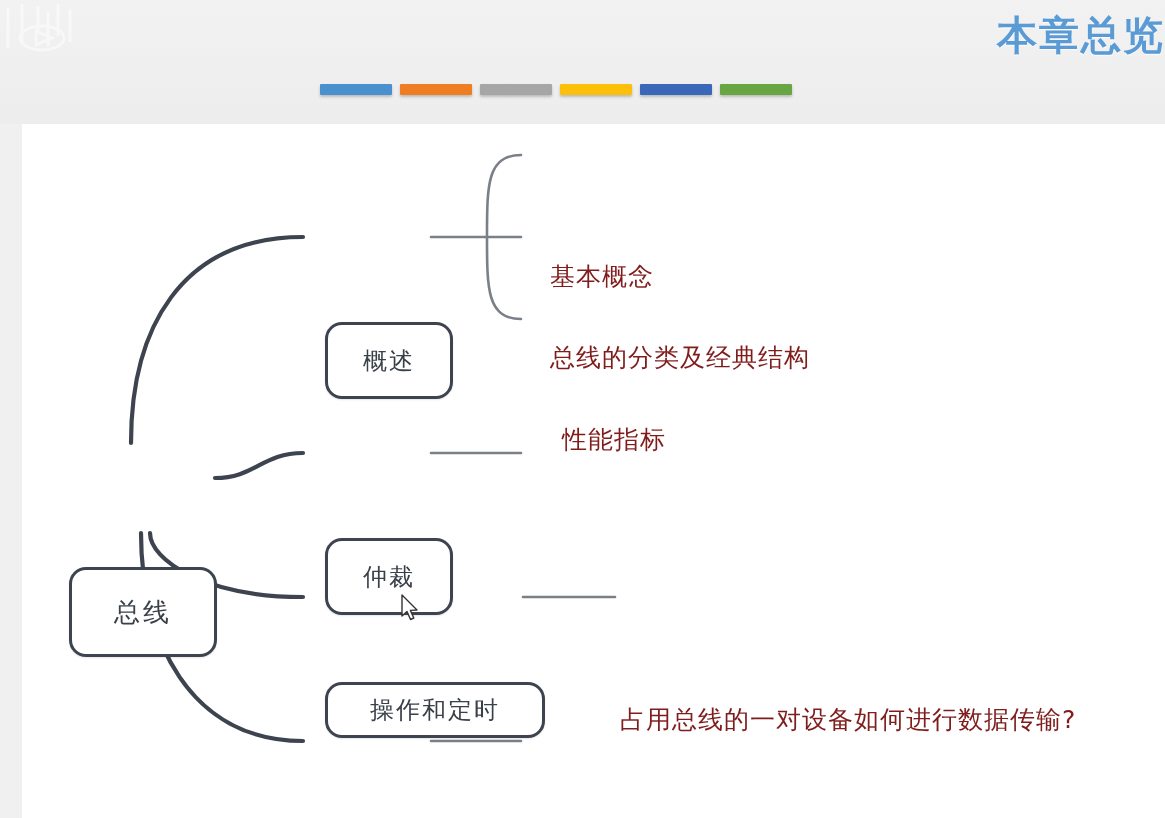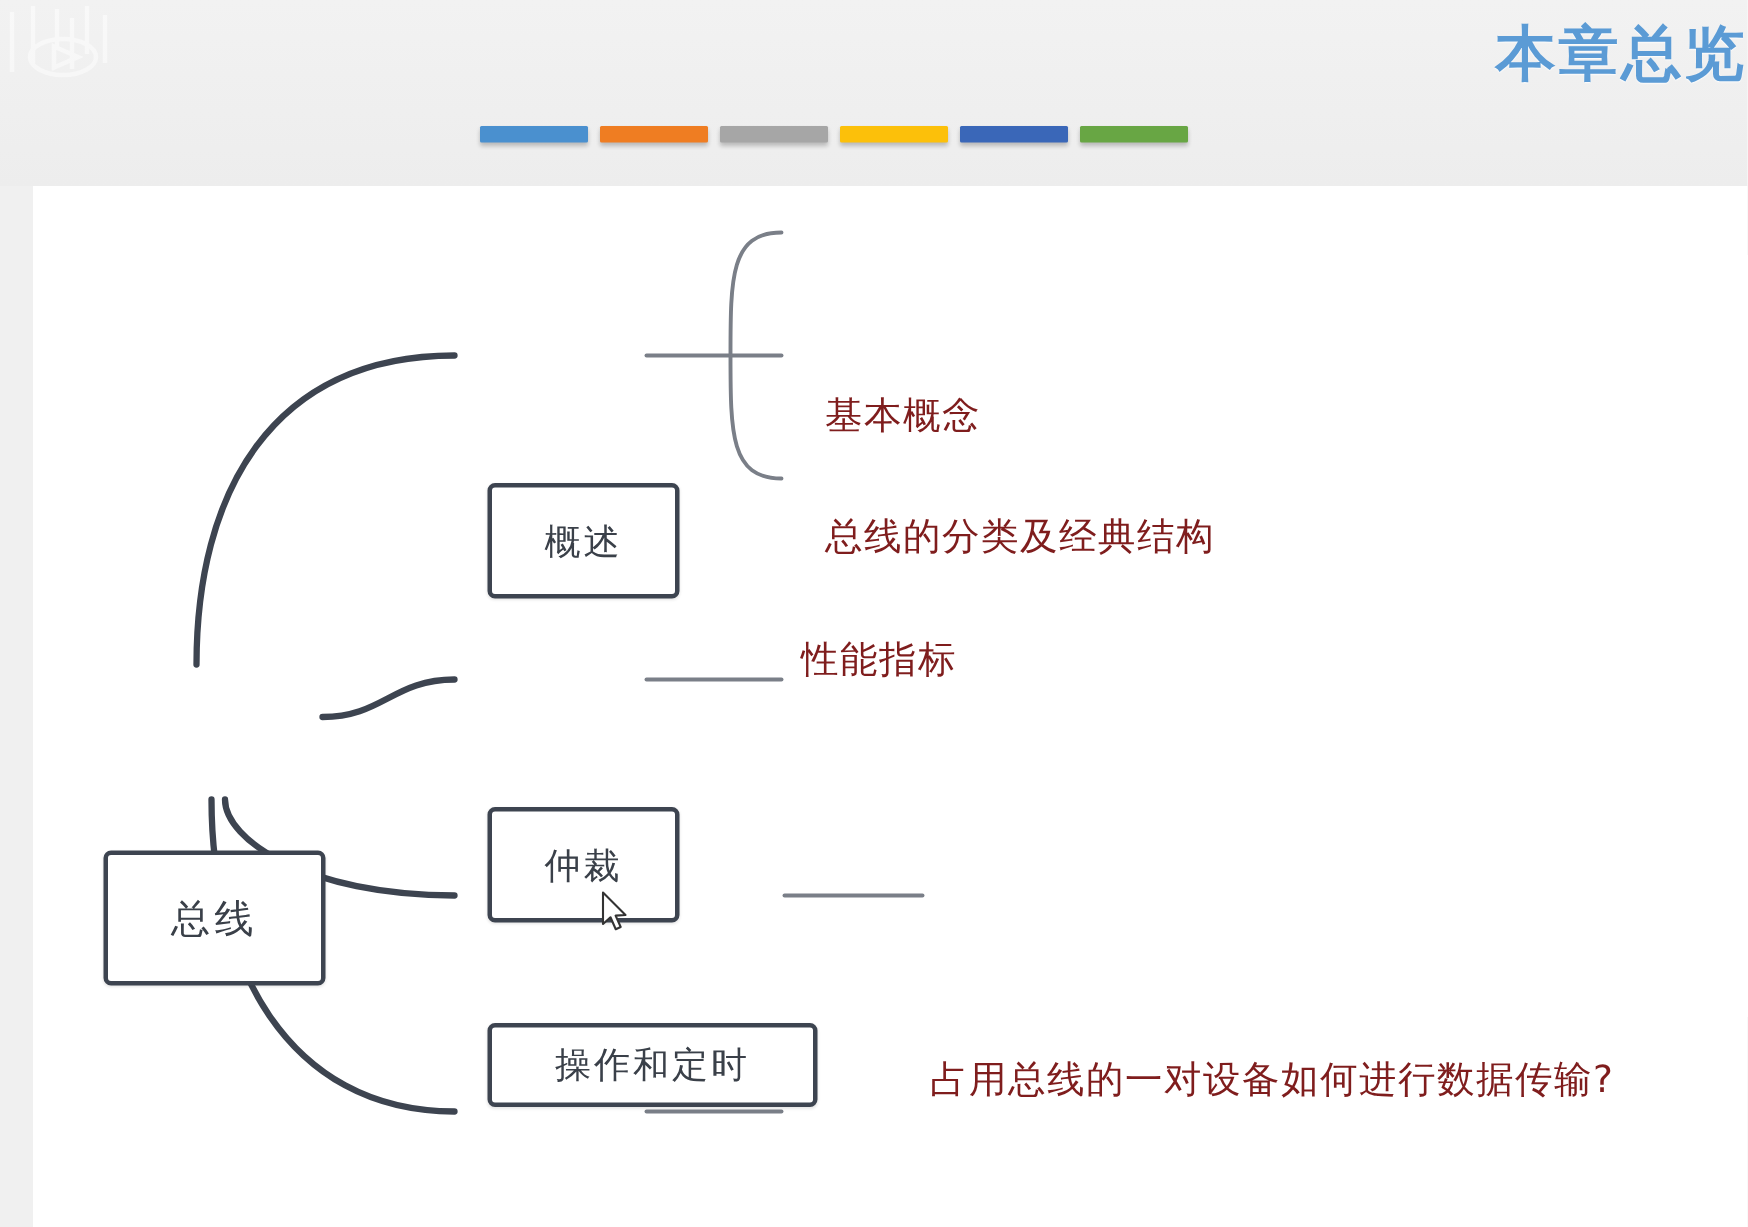--- a/index.html
+++ b/index.html
@@ -81,21 +81,21 @@
     top: -124px;
     width: 1165px;
     height: 818px;
   }
 
   
   .node {
     position: absolute;
     box-sizing: border-box;
     border: 3px solid #3d4450;
-    border-radius: 5px;
+    border-radius: 17px;
     background: #ffffff;
     display: flex;
     align-items: center;
     justify-content: center;
     color: #3a4049;
     font-weight: 500;
     box-shadow: 0 1px 2px rgba(0,0,0,0.10);
     white-space: nowrap;
   }
 
@@ -128,21 +128,21 @@
   .leaf-label {
     position: absolute;
     color: #7f1d1d;
     font-size: 25px;
     letter-spacing: 1px;
     white-space: nowrap;
     line-height: 1;
   }
   #leaf-jiben   { left: 528px; top: 140px; }
   #leaf-fenlei  { left: 528px; top: 221px; }
-  #leaf-xingneng{ left: 512px; top: 303px; }
+  #leaf-xingneng{ left: 540px; top: 303px; }
   #leaf-zhongcai{ left: 528px; top: 440px; }
   #leaf-caozuo  { left: 598px; top: 583px; }
 
   
   #mouse-cursor {
     position: absolute;
     left: 378px;
     top: 470px;
     width: 20px;
     height: 28px;

